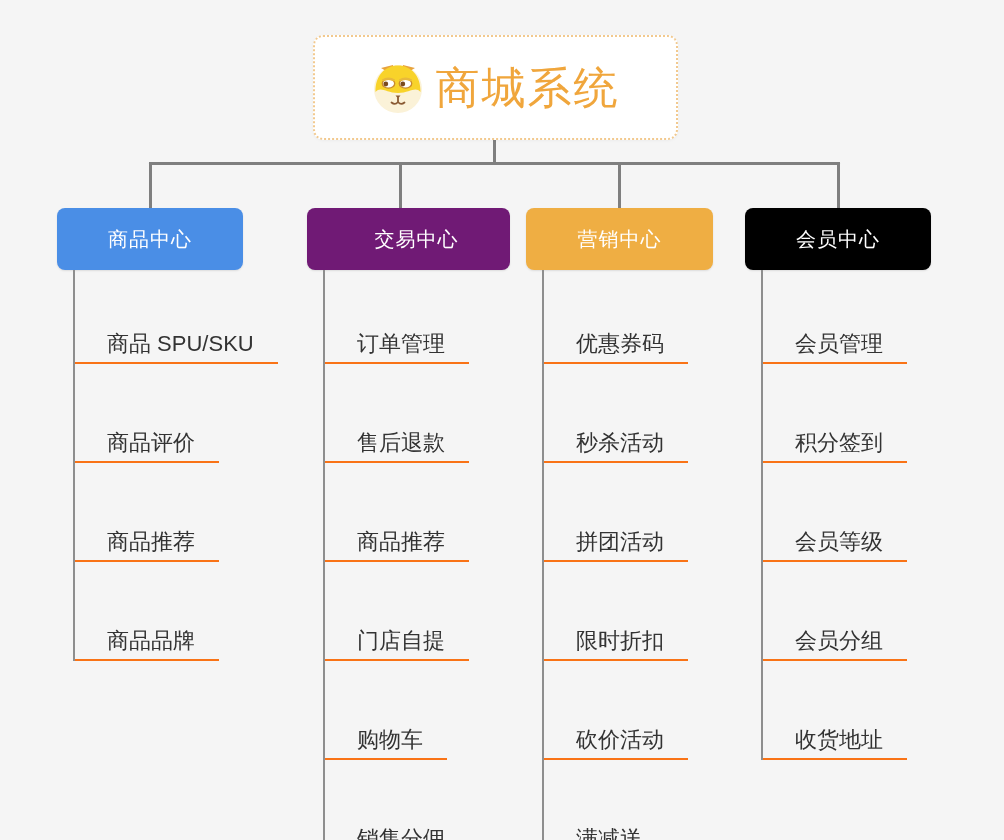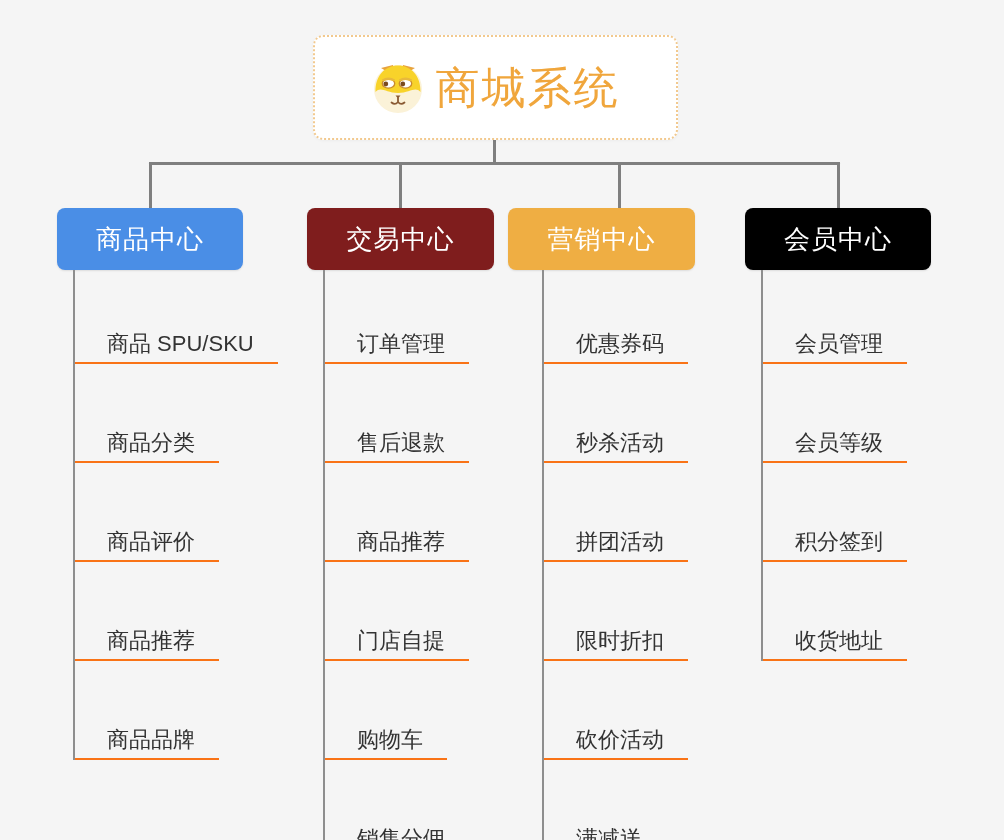--- a/index.html
+++ b/index.html
@@ -24,24 +24,24 @@
   .line{position:absolute;background:#7F7F7F;}
   .stub{left:493px;top:140px;width:3px;height:23px;}
   .hbar{left:149px;top:162px;width:691px;height:3px;border-radius:2px;}
   .drop{top:162px;width:3px;height:46px;}
   .d0{left:149px}.d1{left:399px}.d2{left:618px}.d3{left:837px}
 
   
   .branch{
     position:absolute;top:208px;width:186px;height:62px;border-radius:8px;
     display:flex;align-items:center;justify-content:center;
-    color:#FFFFFF;font-size:26px;letter-spacing:1px;
+    color:#FFFFFF;font-size:20px;letter-spacing:1px;
     box-shadow:0 1px 2px rgba(0,0,0,0.10);
   }
-  .b0{left:57px}.b1{left:307px;width:187px}.b2{left:508px;width:187px}.b3{left:745px}
+  .b0{left:57px}.b1{left:307px;width:187px}.b2{left:526px;width:187px}.b3{left:745px}
 
   
   .col{position:absolute;top:270px;border-left:2px solid #8E8E8E;}
   .c0{left:73px}.c1{left:323px}.c2{left:542px}.c3{left:761px}
   .item{
     height:89px;display:flex;align-items:flex-end;
     width:max-content;border-bottom:2px solid #f97316;
     padding:2px 24px 6px 32px;
     font-size:22px;color:#333333;line-height:1.15;white-space:nowrap;
     cursor:default;
@@ -76,33 +76,32 @@
       <path d="M27.5 18.5 Q33.5 15 39.5 18.5" stroke="#E8B93C" stroke-width="2.4" fill="none"></path>
       <path d="M23.5 33.5 h5 l-2.5 3 Z" fill="#8A5A33"></path>
       <path d="M26 36 v3.5 M19.5 40.5 Q23 43.5 26 40 Q29 43.5 32.5 40.5" stroke="#8A5A33" stroke-width="1.8" fill="none" stroke-linecap="round"></path>
     </svg>
     <span class="root-title">商城系统</span>
   </div>
 
   <div class="branch b0" style="background: rgb(74, 142, 230);">
     <span>商品中心</span>
   </div>
-  <div class="branch b1" style="background: #7f1d1d;">
+  <div class="branch b1" style="background: #701a75; padding-left: 16px;">
     <span>交易中心</span>
   </div>
   <div class="branch b2" style="background: rgb(239, 174, 67);">
     <span>营销中心</span>
   </div>
   <div class="branch b3" style="background: #000000;">
     <span>会员中心</span>
   </div>
 
   <div class="col c0">
     <div class="item">商品 SPU/SKU</div>
-    <div class="item">商品分类</div>
     <div class="item">商品评价</div>
     <div class="item">商品推荐</div>
     <div class="item">商品品牌</div>
   </div>
 
   <div class="col c1">
     <div class="item">订单管理</div>
     <div class="item">售后退款</div>
     <div class="item">商品推荐</div>
     <div class="item">门店自提</div>
@@ -114,18 +113,19 @@
     <div class="item">优惠券码</div>
     <div class="item">秒杀活动</div>
     <div class="item">拼团活动</div>
     <div class="item">限时折扣</div>
     <div class="item">砍价活动</div>
     <div class="item">满减送</div>
   </div>
 
   <div class="col c3">
     <div class="item">会员管理</div>
+    <div class="item">积分签到</div>
     <div class="item">会员等级</div>
-    <div class="item">积分签到</div>
+    <div class="item">会员分组</div>
     <div class="item">收货地址</div>
   </div>
 
 </div>
 
 </body></html>

